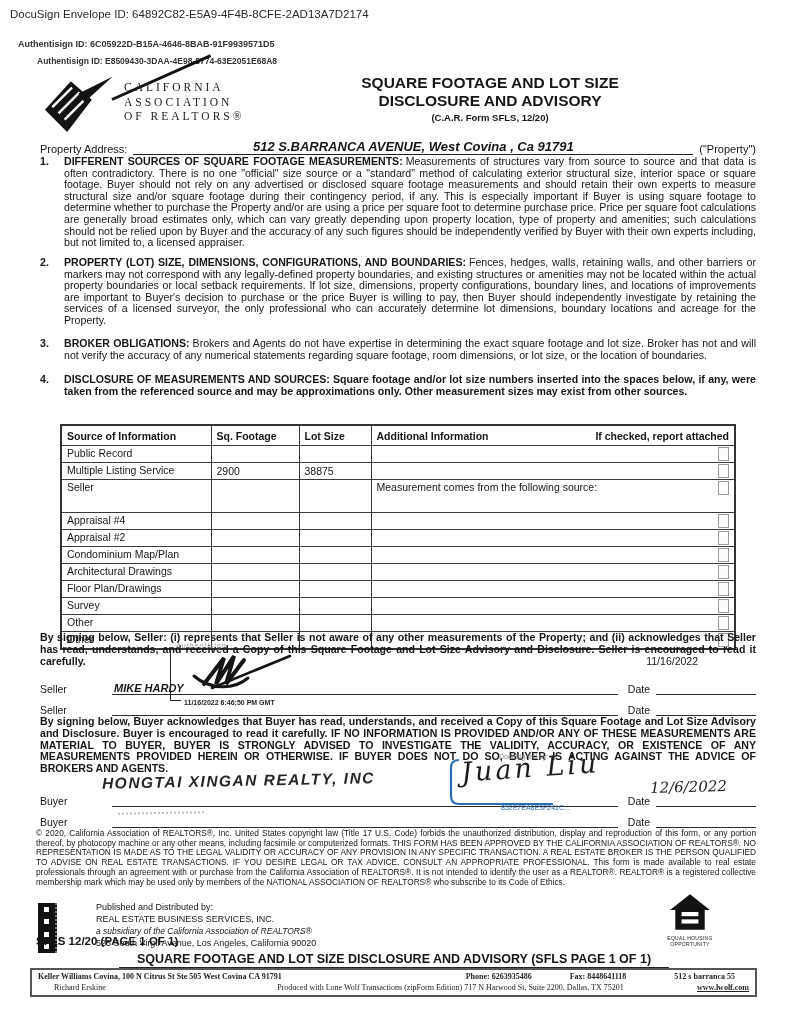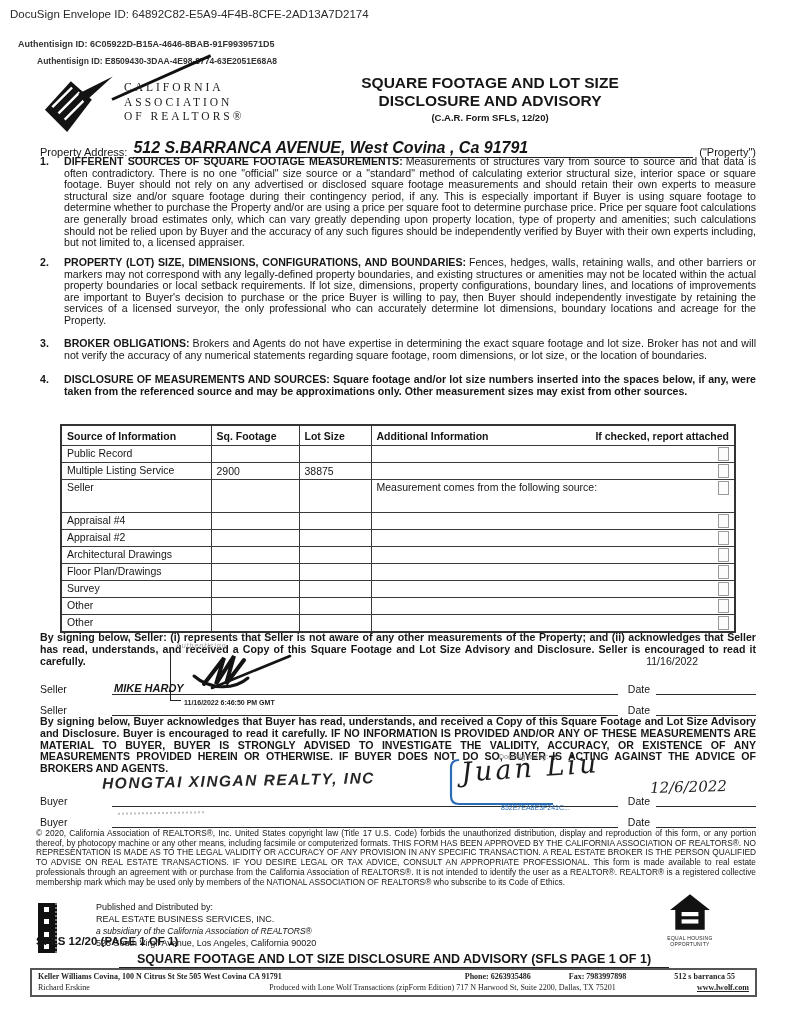--- a/index.html
+++ b/index.html
@@ -19,22 +19,22 @@
   .car-logo{left:0;top:0;}
   .org{left:84px;top:6px;font-family:"Liberation Serif",serif;font-size:11.5px;
        letter-spacing:3px;line-height:14.5px;color:#222;}
   .title-block{left:250px;top:0;width:400px;text-align:center;}
   .title-line{font-size:15.5px;font-weight:bold;line-height:18px;}
   .form-ref{font-size:9.5px;font-weight:bold;margin-top:2px;}
 
   
   .prop{left:40px;top:139px;width:716px;display:flex;align-items:flex-end;font-size:11px;}
   .prop-label{flex:none;padding-right:6px;}
-  .prop-line{flex:1;border-bottom:1.2px solid #222;
-             font-weight:bold;font-style:italic;font-size:16px;padding-bottom:0px;}
+  .prop-line{flex:1;border-bottom:1.2px solid #222;text-align:center;
+             font-weight:bold;font-style:italic;font-size:13px;padding-bottom:0px;}
   .prop-suffix{flex:none;padding-left:6px;}
 
   
   .paras{left:40px;top:156px;width:716px;}
   .para{display:flex;}
   .para .num{flex:none;width:24px;font-weight:bold;font-size:10.6px;line-height:11.6px;}
   .para .ptext{flex:1;font-size:10.6px;line-height:11.6px;text-align:justify;}
   .para .ptext b{margin-right:3px;}
   .p1{min-height:101px;}
   .p2{min-height:81px;}
@@ -115,21 +115,21 @@
   .foot-title{display:inline-block;font-size:12.5px;font-weight:bold;
               border-bottom:2px solid #222;padding:0 18px 1px 18px;}
   .office{left:30px;top:968px;width:727px;border:2px solid #555;font-family:"Liberation Serif",serif;
           font-size:8px;color:#222;padding:2px 6px 3px 6px;box-sizing:border-box;}
   .office .l1{display:flex;font-weight:bold;}
   .office .l1 .o-name{flex:1;}
   .office .l1 .o-phone{flex:none;margin-right:38px;}
   .office .l1 .o-fax{flex:none;margin-right:48px;}
   .office .l1 .o-ref{flex:none;margin-right:14px;}
   .office .l2{display:flex;margin-top:2px;}
-  .office .l2 .o-agent{flex:none;width:150px;}
+  .office .l2 .o-agent{flex:none;width:150px;margin-left:16px;}
   .office .l2 .o-produced{flex:1;text-align:center;}
   .office .l2 .o-site{flex:none;font-weight:bold;text-decoration:underline;margin-left:0;}
 </style>
 </head>
 <body>
 
 <div class="page">
 
   <div class="abs env-id">DocuSign Envelope ID: 64892C82-E5A9-4F4B-8CFE-2AD13A7D2174</div>
   <div class="abs auth1">Authentisign ID: 6C05922D-B15A-4646-8BAB-91F9939571D5</div>
@@ -249,20 +249,31 @@
       <td></td>
       <td></td>
       <td class="info-cell">
             <div class="info-flex">
               <span class="itxt"></span>
               <span class="chk"></span>
             </div>
           </td>
     </tr>
     <tr>
+      <td>Condominium Map/Plan</td>
+      <td></td>
+      <td></td>
+      <td class="info-cell">
+            <div class="info-flex">
+              <span class="itxt"></span>
+              <span class="chk"></span>
+            </div>
+          </td>
+    </tr>
+    <tr>
       <td>Architectural Drawings</td>
       <td></td>
       <td></td>
       <td class="info-cell">
             <div class="info-flex">
               <span class="itxt"></span>
               <span class="chk"></span>
             </div>
           </td>
     </tr>
@@ -410,21 +421,21 @@
 
   <div class="abs sfls-code">SFLS 12/20 (PAGE 1 OF 1)</div>
   <div class="abs foot-title-wrap">
     <span class="foot-title">SQUARE FOOTAGE AND LOT SIZE DISCLOSURE AND ADVISORY (SFLS PAGE 1 OF 1)</span>
   </div>
 
   <div class="abs office">
     <div class="l1">
       <span class="o-name">Keller Williams Covina, 100 N Citrus St Ste 505 West Covina CA 91791</span>
       <span class="o-phone">Phone: 6263935486</span>
-      <span class="o-fax">Fax: 7983997898</span>
+      <span class="o-fax">Fax: 8448641118</span>
       <span class="o-ref">512 s barranca 55</span>
     </div>
     <div class="l2">
       <span class="o-agent">Richard Erskine</span>
       <span class="o-produced">Produced with Lone Wolf Transactions (zipForm Edition) 717 N Harwood St, Suite 2200, Dallas, TX 75201</span>
       <span class="o-site">www.lwolf.com</span>
     </div>
   </div>
 
 </div>

